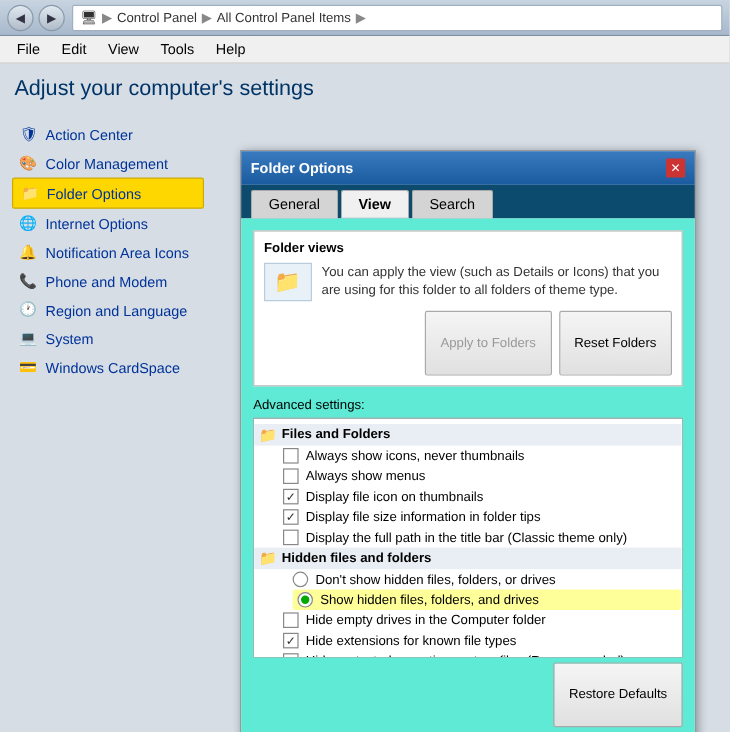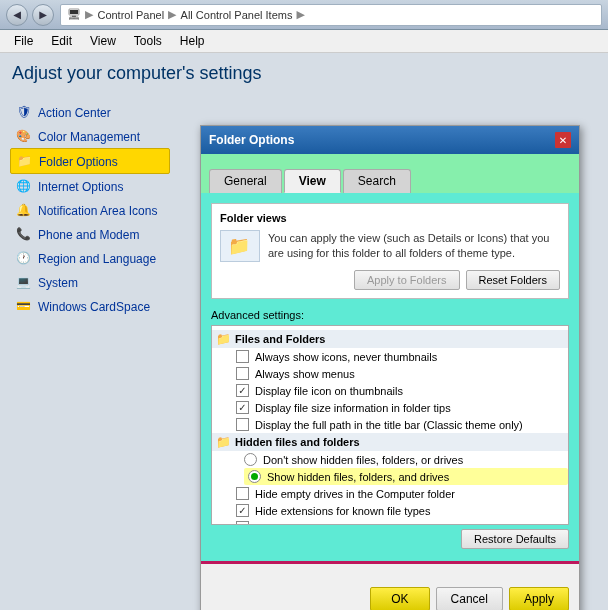--- a/index.html
+++ b/index.html
@@ -139,22 +139,22 @@
       border: none;
       font-size: 10px;
       cursor: pointer;
       display: flex; align-items: center; justify-content: center;
       border-radius: 1px;
     }
 
     
     .tab-bar {
       display: flex;
-      background: #86efac;
-      padding: 15px 8px 0;
+      background: #0c4a6e;
+      padding: 4px 8px 0;
       gap: 2px;
     }
     .tab {
       padding: 4px 14px;
       background: #d4d4d4;
       border: 1px solid #aaa;
       border-bottom: none;
       cursor: pointer;
       border-radius: 3px 3px 0 0;
       font-size: 12px;
@@ -200,21 +200,21 @@
       flex: 1;
       line-height: 1.4;
     }
     .fv-buttons {
       display: flex;
       gap: 6px;
       margin-top: 8px;
       justify-content: flex-end;
     }
     .btn {
-      padding: 3px 12px;
+      padding: 20px 12px;
       border: 1px solid #aaa;
       background: linear-gradient(to bottom, #f5f5f5, #e0e0e0);
       font-size: 11px;
       cursor: pointer;
       border-radius: 2px;
     }
     .btn-disabled { color: #999; cursor: default; }
 
     
     .advanced-label {

